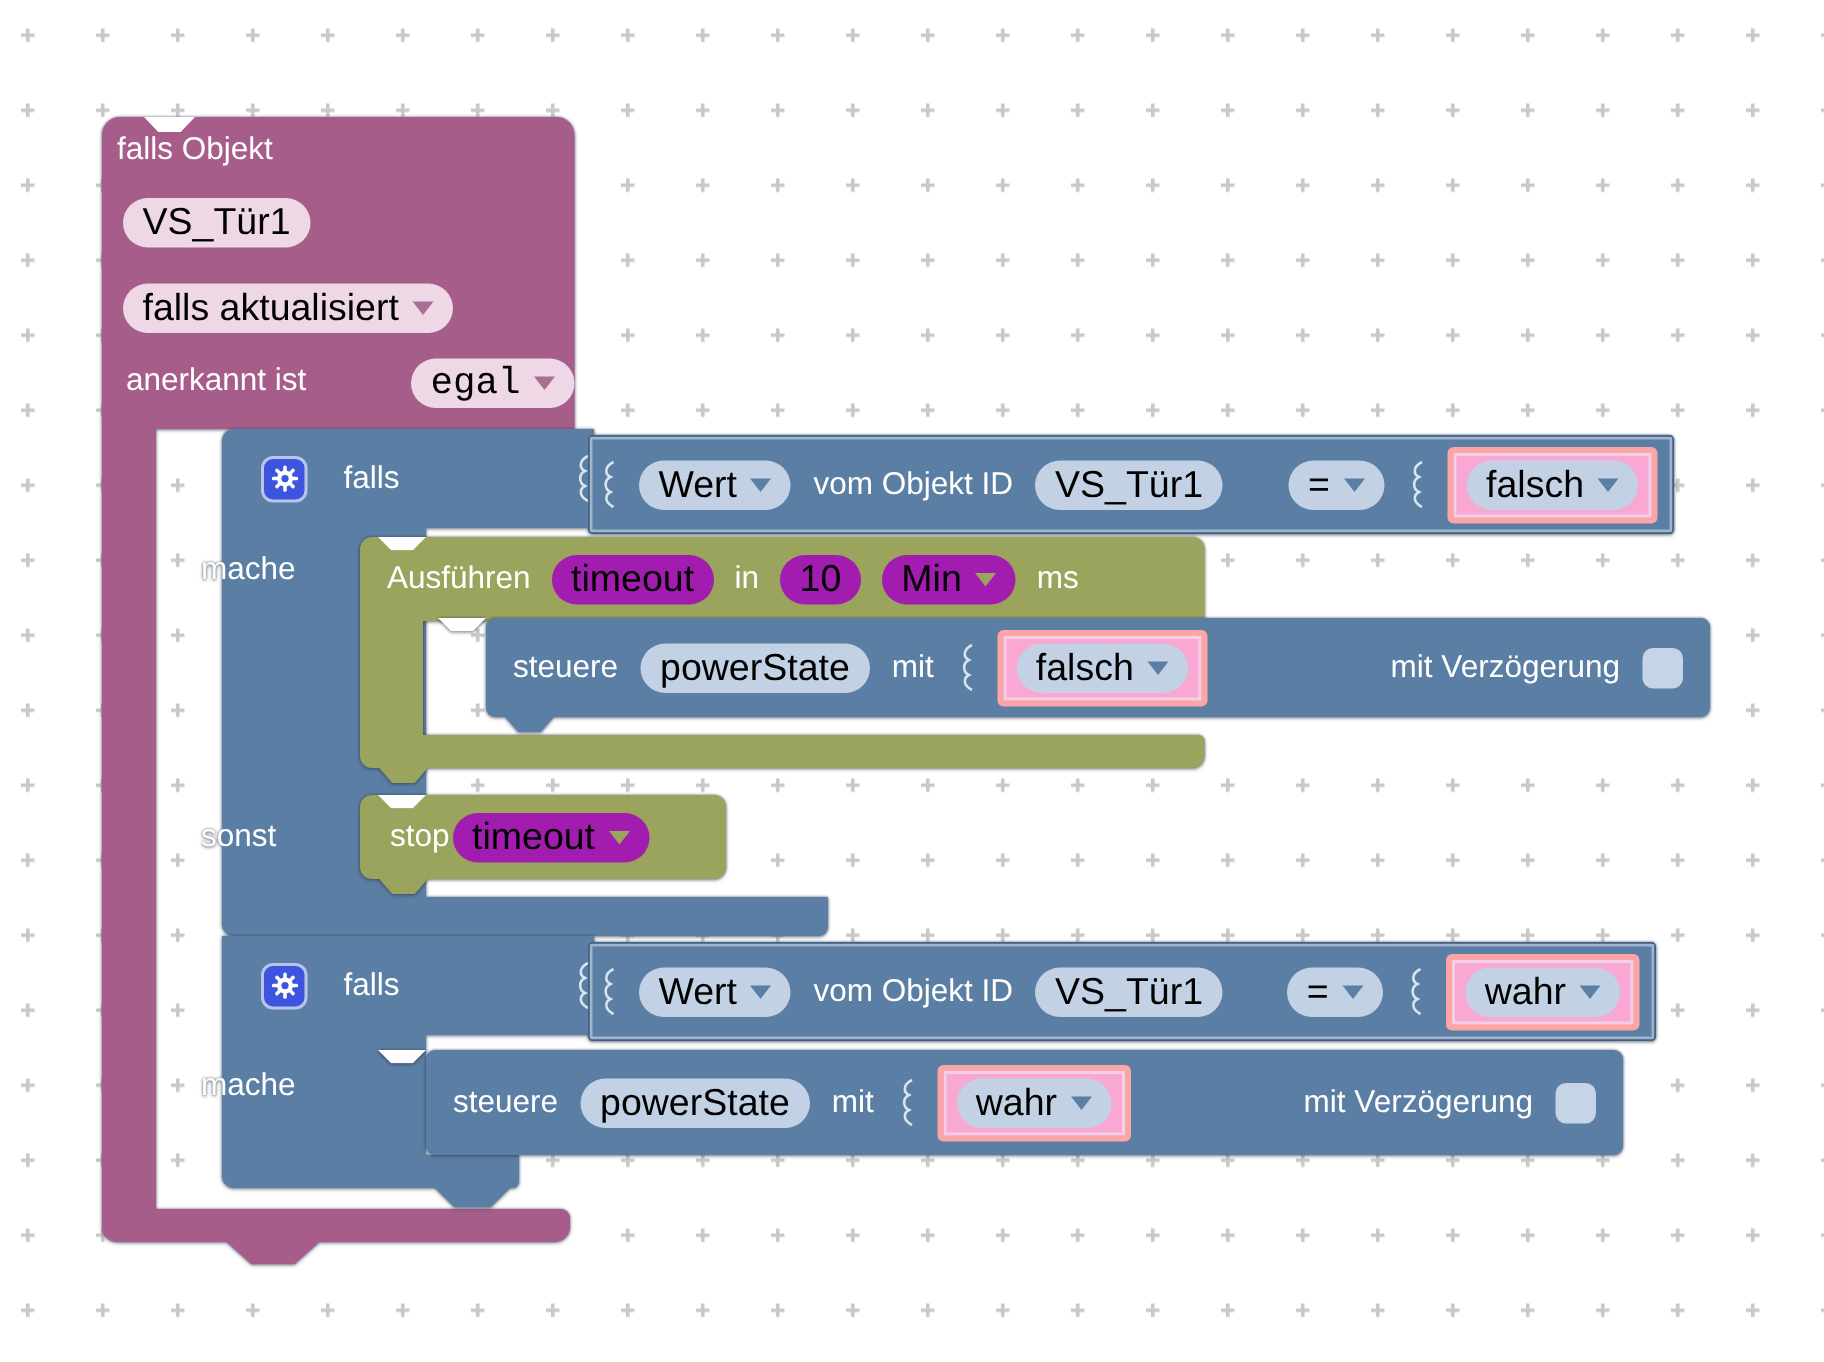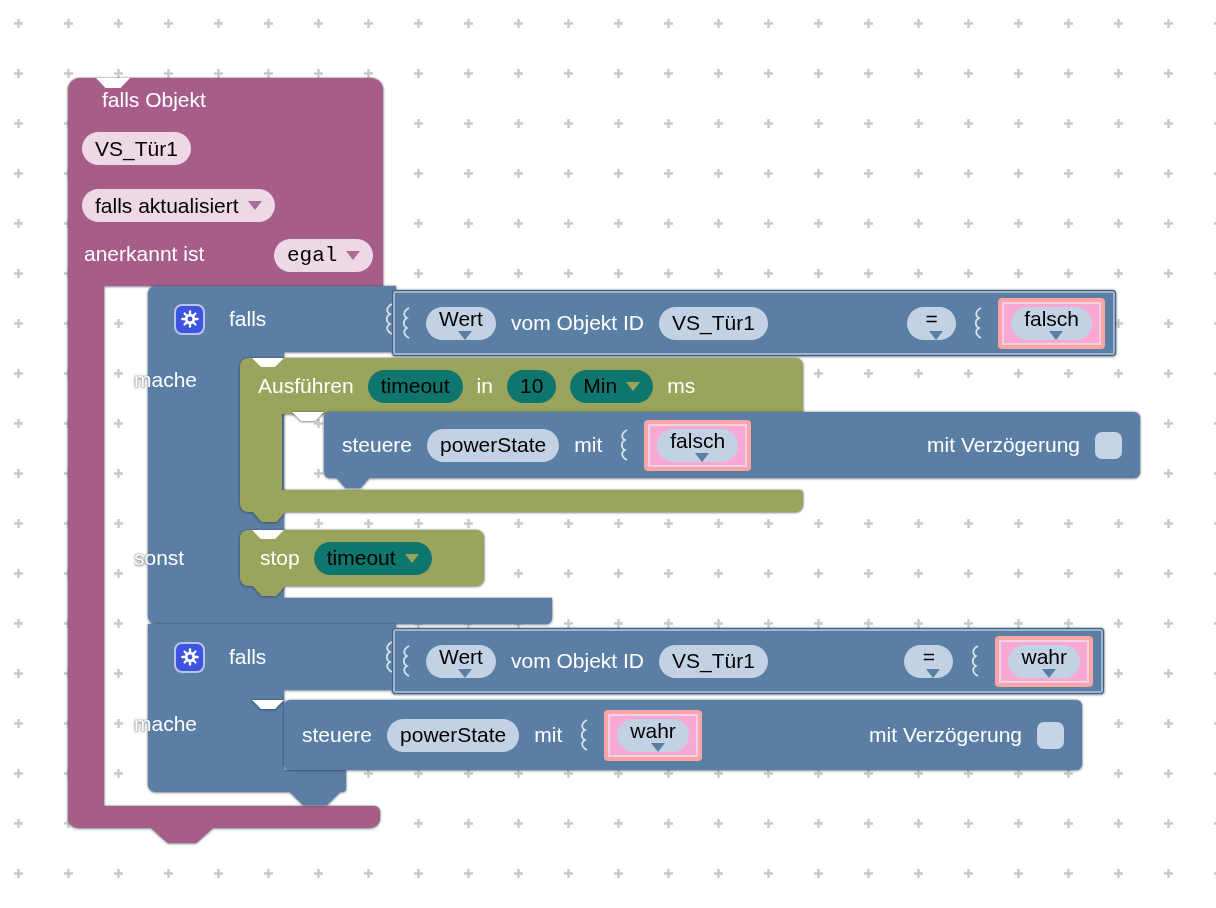--- a/index.html
+++ b/index.html
@@ -11,24 +11,24 @@
   .grp{position:absolute;left:0;top:0;width:0;height:0;
        filter:drop-shadow(0 0 1px rgba(45,55,75,.65)) drop-shadow(0 1px 1px rgba(45,55,75,.35));}
 
   .bar{position:absolute;display:flex;align-items:center;box-sizing:border-box;
        color:#fff;font-size:21px;white-space:nowrap;}
   .mag{background:#a75d8a;}
   .blu{background:#5a7ea4;margin-left:44px;}
   .oli{background:#9ba45c;}
 
   .fld{display:inline-flex;align-items:center;justify-content:center;height:33px;
-       border-radius:17px;padding:0 13px;color:#000;font-size:21px;white-space:nowrap;}
+       border-radius:17px;padding:0 13px;color:#000;font-size:25px;white-space:nowrap;}
   .fm{background:#eed8e5;}
-  .fb{background:#c2d2e4;flex-direction:column;}
-  .fo{background:#0f766e;justify-content:center;}
+  .fb{background:#c2d2e4;}
+  .fo{background:#a21caf;justify-content:center;}
 
   .arr{width:0;height:0;border-left:7px solid transparent;border-right:7px solid transparent;
        border-top:9px solid;margin-left:9px;}
   .am{border-top-color:#a96e93;}
   .ab{border-top-color:#5a7ea4;}
   .ao{border-top-color:#9ba45c;}
 
   
   .vb{display:inline-flex;align-items:center;background:#f9a8d4;border:4px solid #fca5a5;
       box-shadow:inset 0 0 0 2px rgba(240,246,252,.5);border-radius:4px;padding:5px 9px;}
@@ -58,21 +58,21 @@
     <rect x="0" y="0" width="1216" height="908" fill="url(#gp)"></rect>
   </svg>
 
   <div class="grp">
     <div class="bar mag" style="left:68px;top:78px;width:315px;height:208px;border-radius:12px 12px 0 0;"></div>
     <div class="cut" style="left:96px;top:78px;width:34px;height:10px;"></div>
     <div class="bar mag" style="left:68px;top:286px;width:36px;height:520px;"></div>
     <div class="bar mag" style="left:68px;top:806px;width:312px;height:22px;border-radius:0 6px 10px 10px;"></div>
     <div class="tab mag" style="left:150px;top:827px;width:64px;height:16px;"></div>
 
-    <span class="abslbl" style="left:102px;top:88px;">falls Objekt</span>
+    <span class="abslbl" style="left:78px;top:88px;">falls Objekt</span>
     <span class="fld fm" style="position:absolute;left:82px;top:132px;">
         <span>VS_Tür1</span>
       </span>
     <span class="fld fm" style="position:absolute;left:82px;top:189px;">
       <span>falls aktualisiert</span>
       <span class="arr am"></span>
     </span>
     <span class="abslbl" style="left:84px;top:242px;">anerkannt ist</span>
     <span class="fld fm" style="position:absolute;left:274px;top:239px;font-family:Liberation Mono, monospace;">
       <span>egal</span>
@@ -172,21 +172,21 @@
         </span>
       </span>
       <span class="lbl" style="margin-left:auto;">mit Verzögerung</span>
       <span class="cb"></span>
     </div>
     <div class="cut" style="left:292px;top:412px;width:32px;height:9px;"></div>
     <div class="tab blu" style="left:292px;top:477px;width:34px;height:11px;"></div>
   </div>
 
   <div class="grp">
-    <div class="bar oli" style="left:240px;top:530px;width:244px;height:56px;border-radius:8px;padding:0 20px;gap:14px;">
+    <div class="bar oli" style="left:240px;top:530px;width:244px;height:56px;border-radius:8px;padding:0 20px;gap:2px;">
       <span class="lbl">stop</span>
       <span class="fld fo">
         <span>timeout</span>
         <span class="arr ao"></span>
       </span>
     </div>
     <div class="cut" style="left:252px;top:530px;width:32px;height:9px;"></div>
     <div class="tab oli" style="left:252px;top:585px;width:34px;height:11px;"></div>
   </div>
 

